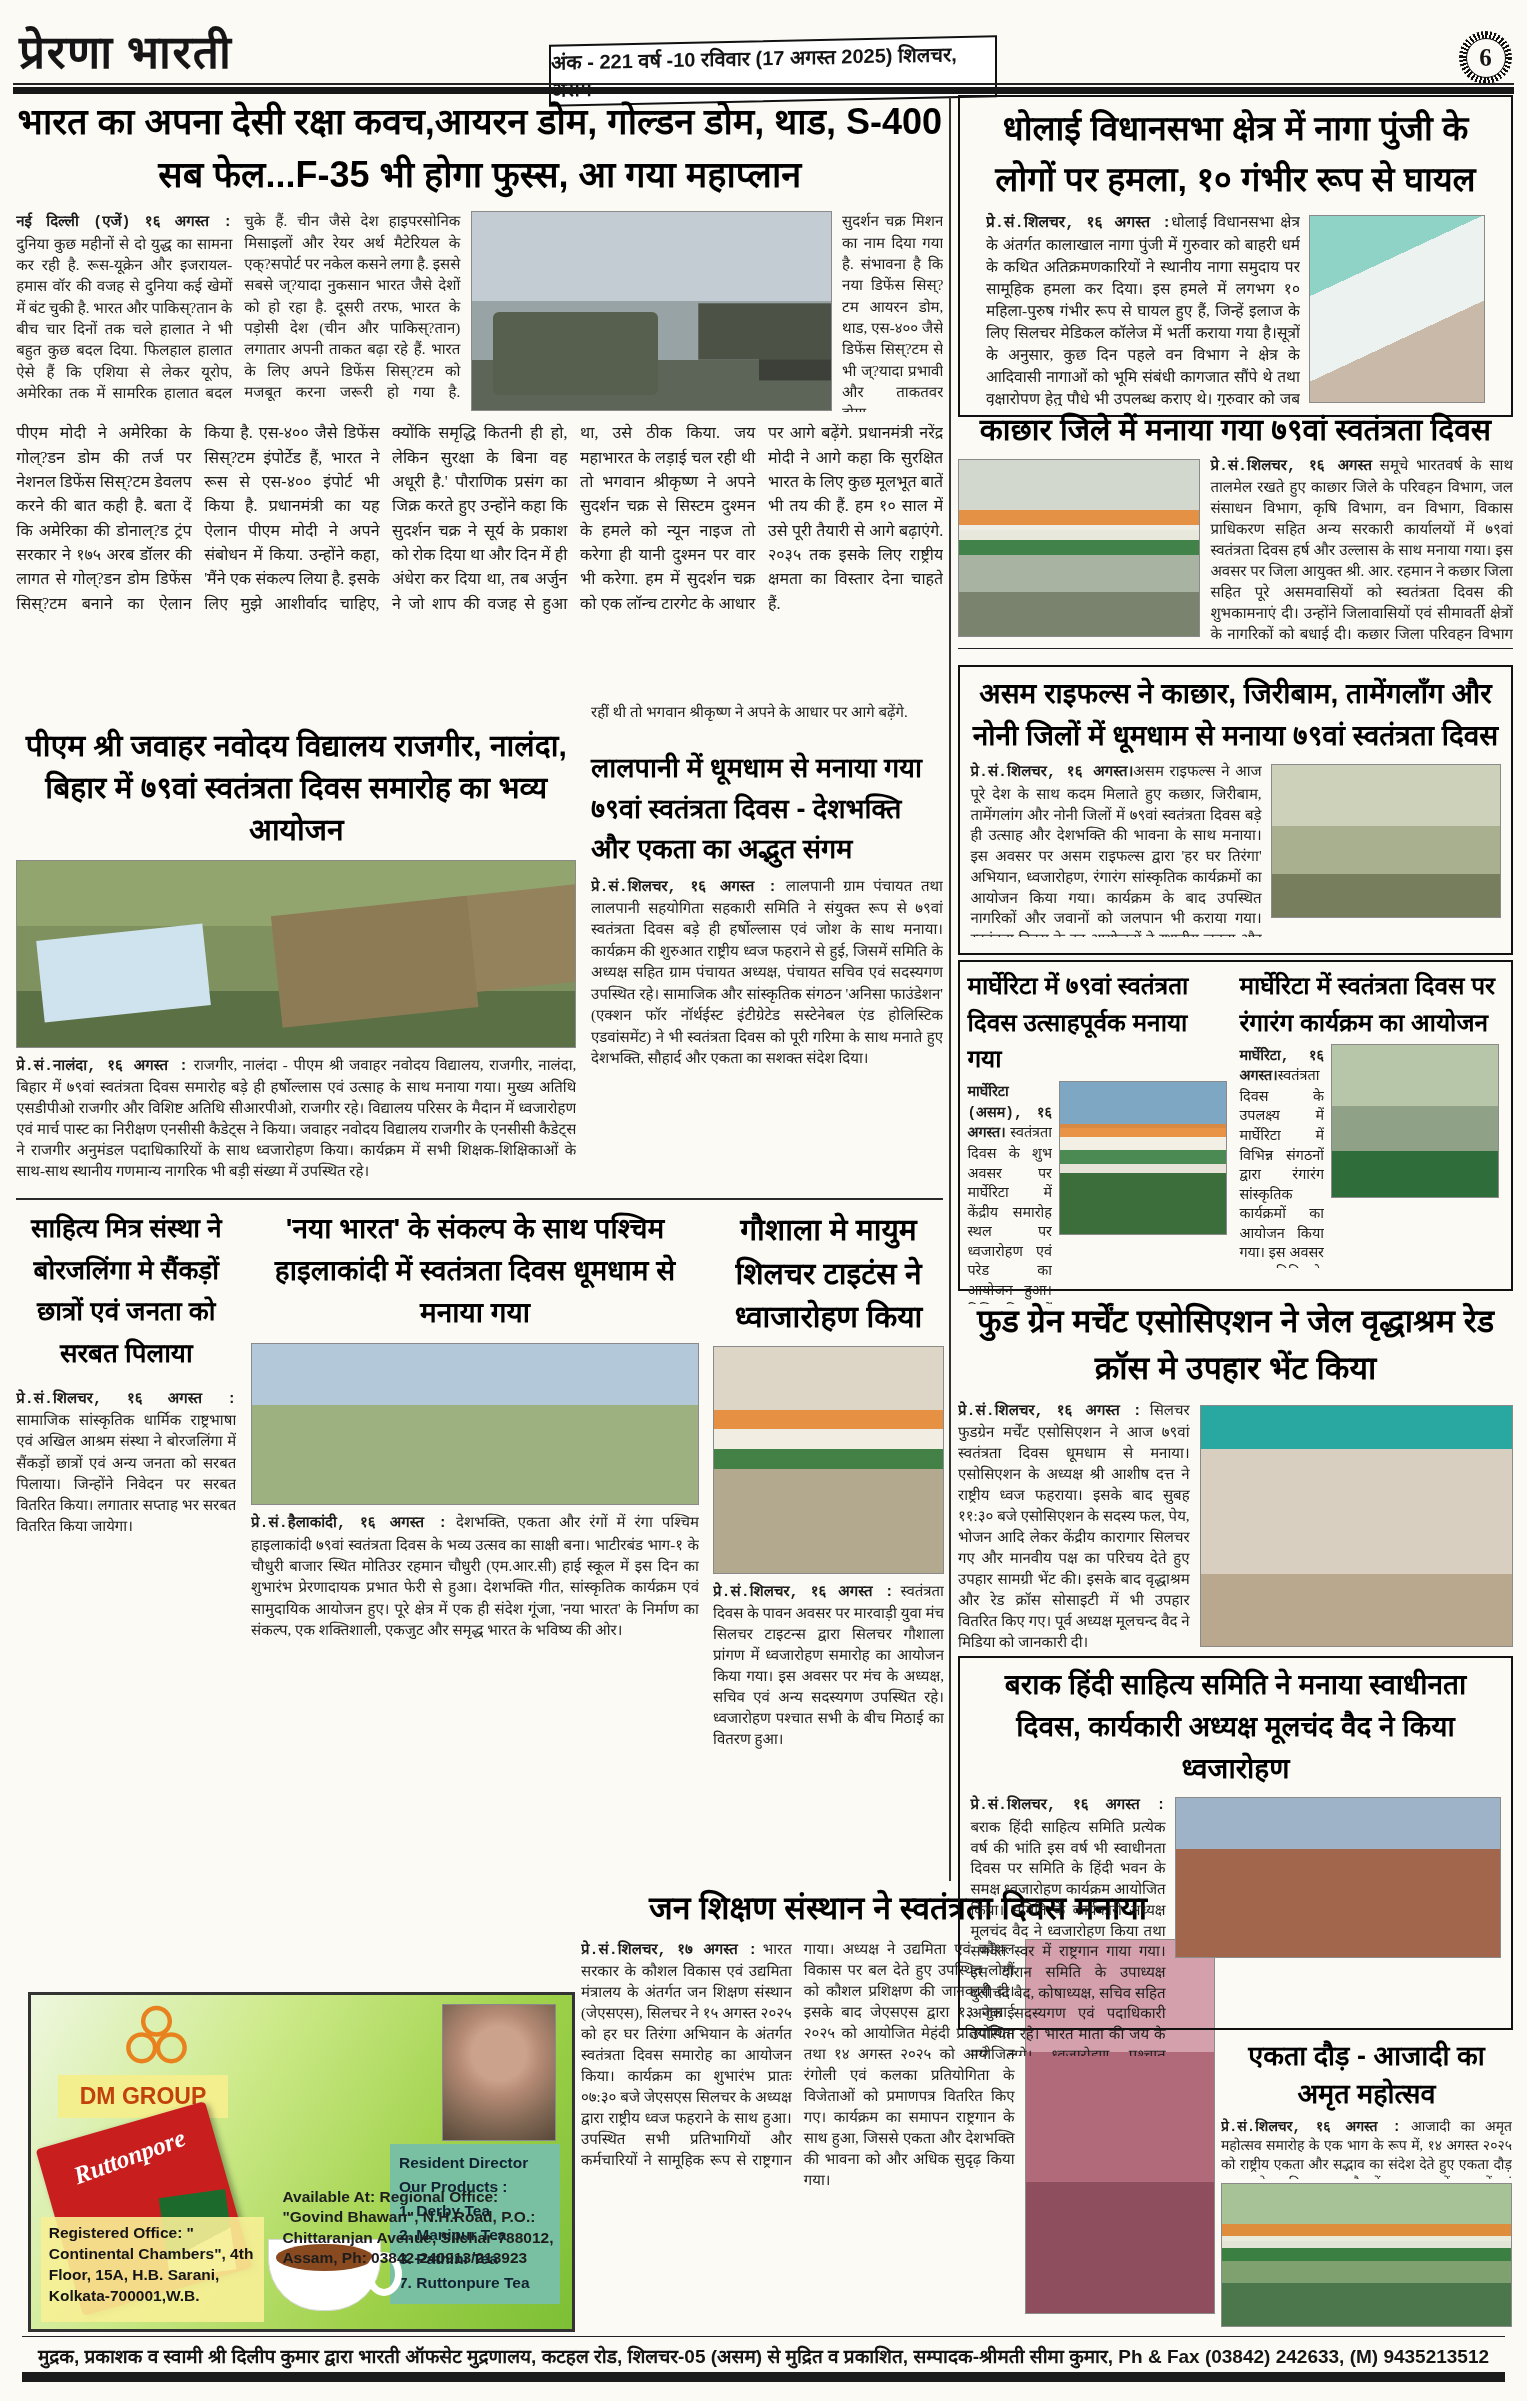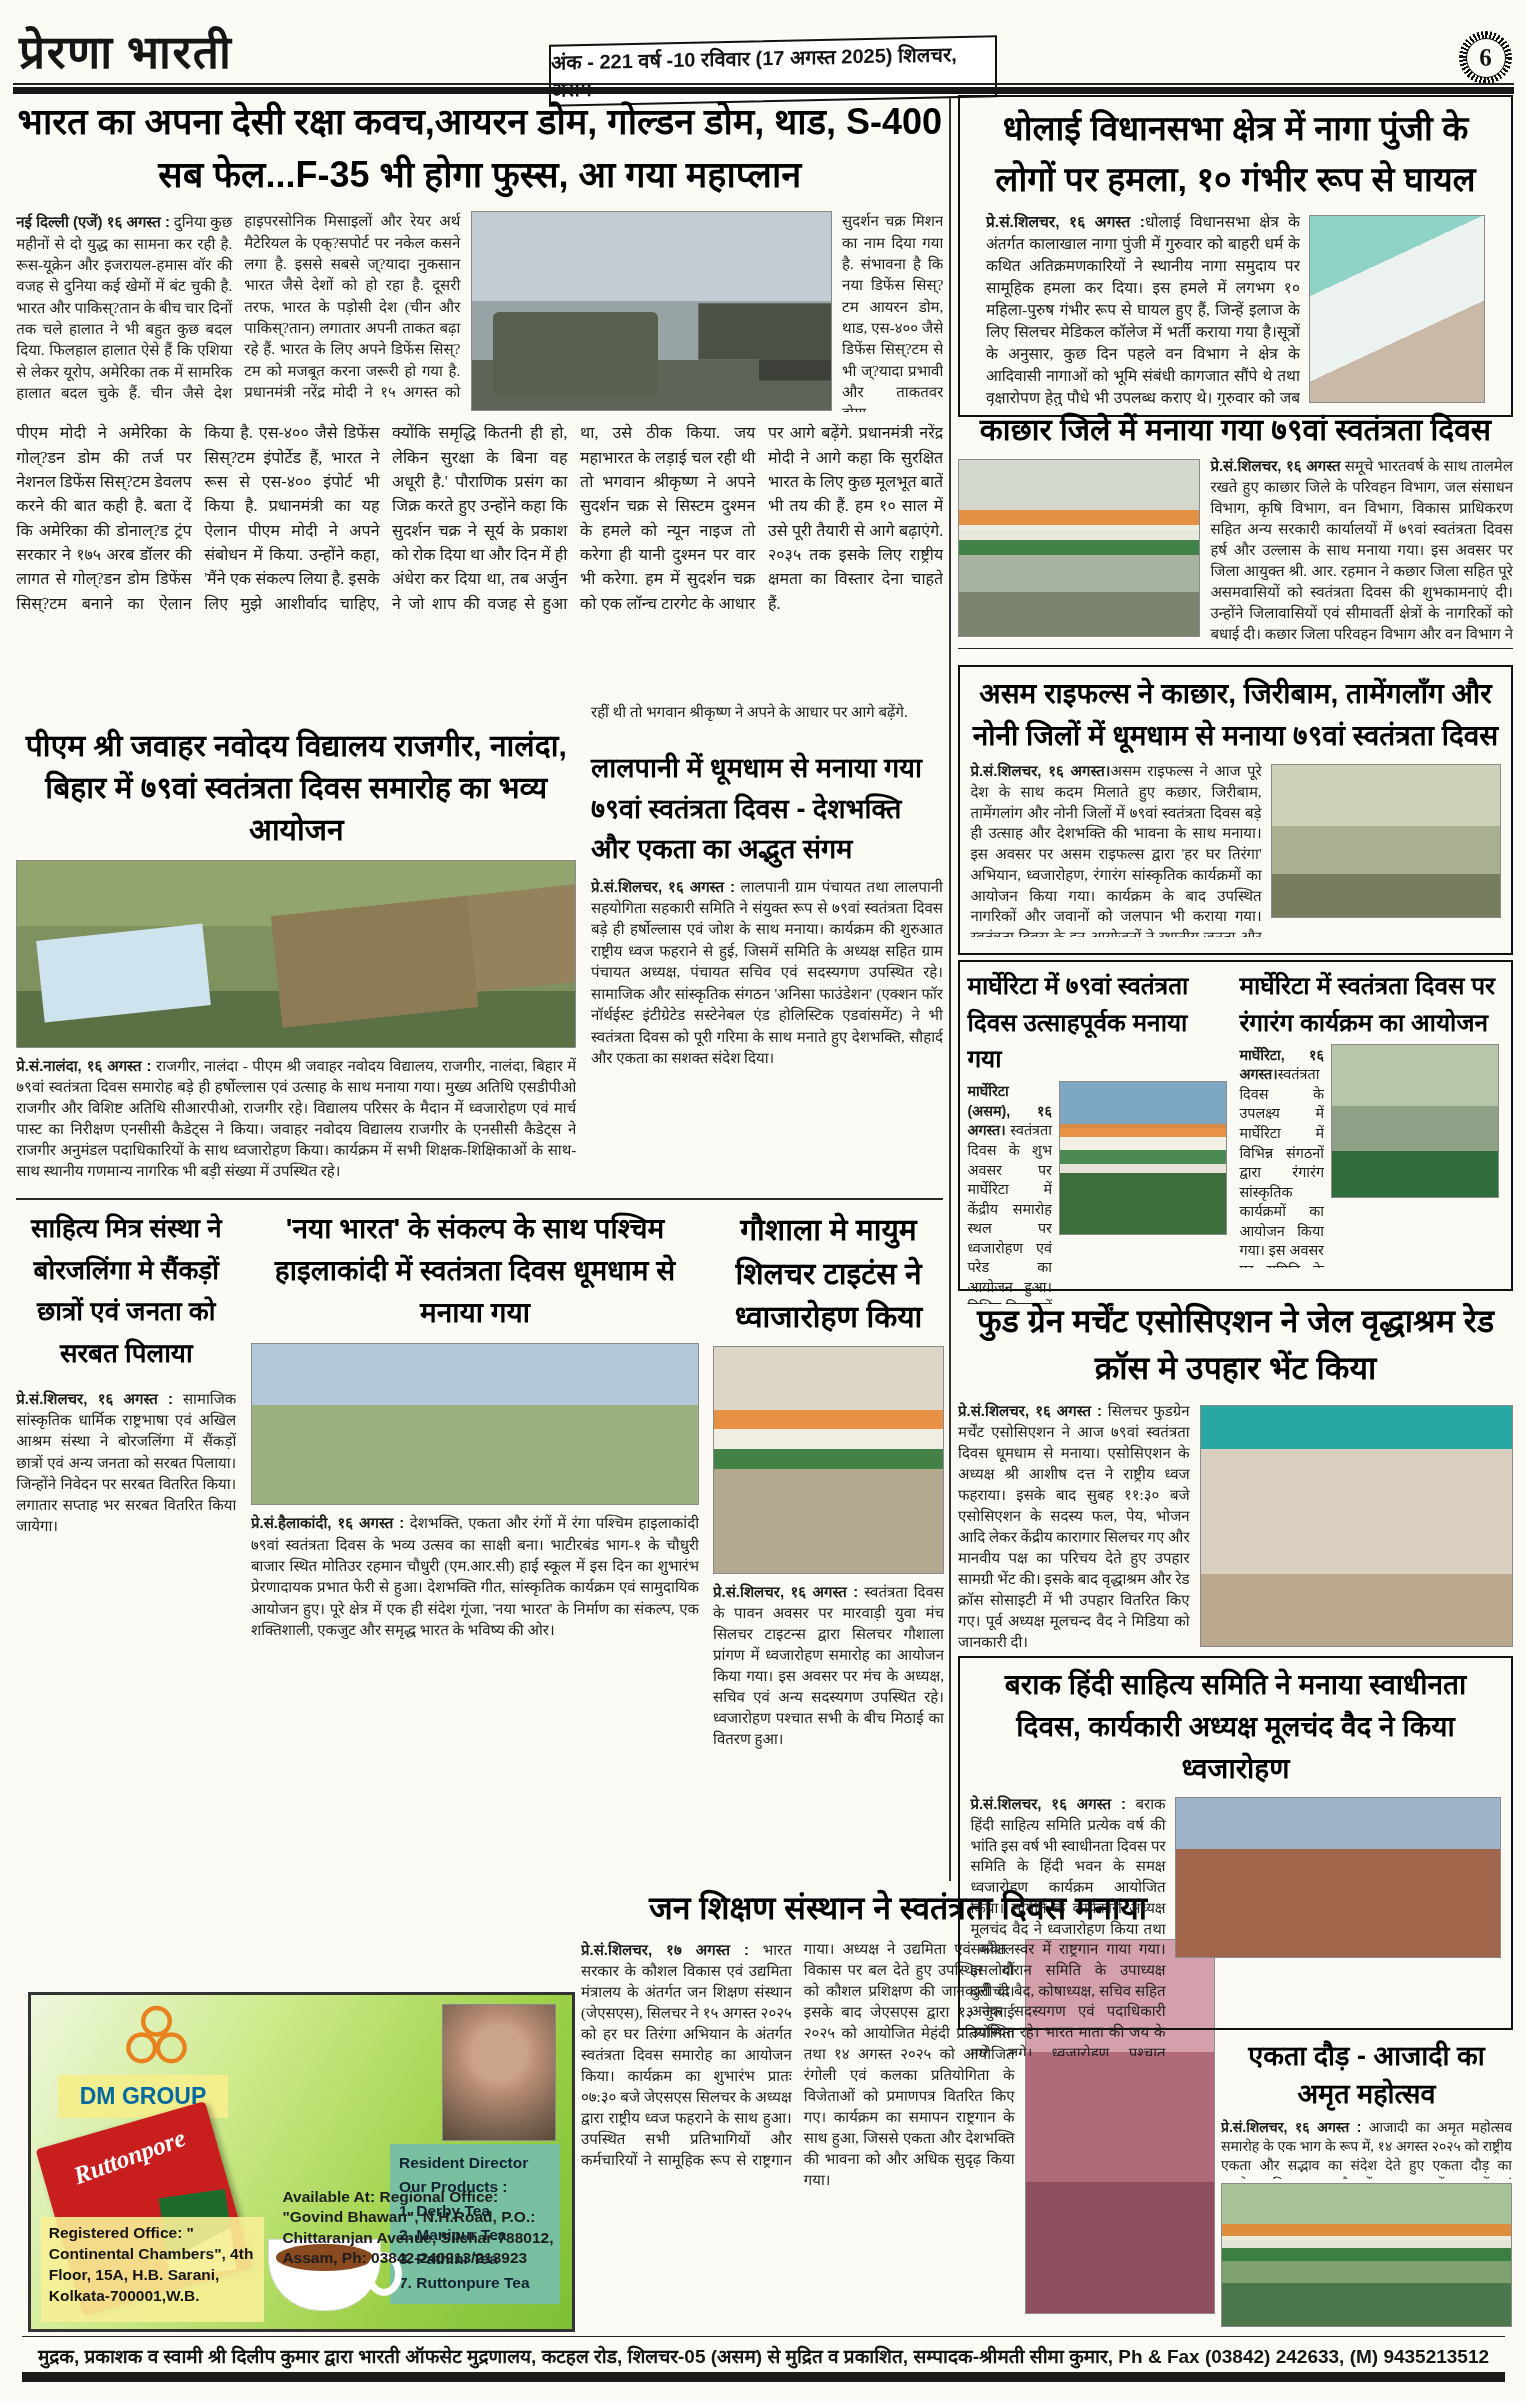--- a/index.html
+++ b/index.html
@@ -1,21 +1,21 @@
 <!DOCTYPE html>
 <html lang="hi" style="font-size:12px"><head>
 <meta charset="utf-8">
 <style>
   html,body{margin:0;padding:0;background:#666;}
   .page{position:relative;width:1528px;height:2401px;background:#fbfaf5;color:#151515;
         font-family:"Liberation Serif","DejaVu Serif",serif;overflow:hidden;}
   .abs{position:absolute;}
   .hl{font-family:"Liberation Sans","DejaVu Sans",sans-serif;font-weight:900;color:#000000;}
   .body-txt{text-align:justify;color:#1d1d1d;margin:0;}
-  .byline{font-weight:bold;font-family:Liberation Sans, sans-serif;margin-top:8px;}
+  .byline{font-weight:bold;font-family:Liberation Mono, monospace;margin-top:8px;}
   .ph{position:relative;overflow:hidden;border:0.7px solid #8a8a8a;background:#b9b9b0;}
   .tricolor::before{content:"";position:absolute;left:0;right:0;top:28%;height:26%;
       background:linear-gradient(180deg,#e8842c 0 33%,#f4f1e7 33% 66%,#2f7a3a 66% 100%);opacity:.85;}
   .ph-sky{background:linear-gradient(180deg,#c3ccd2 0 45%,#98a3a6 45% 75%,#5d6558 75% 100%);}
   .ph-sky::after{content:"";position:absolute;left:6%;bottom:8%;width:46%;height:42%;background:#57604e;
       border-radius:6px;box-shadow:192px -22px 0 -13.3px #4c5246,244px 7.4px 0 -22px #3c4038;}
   .ph-parade{background:linear-gradient(180deg,#93a56f 0 35%,#7f915f 35% 70%,#5c7045 70% 100%);}
   .ph-parade::after{content:"";position:absolute;left:4%;bottom:18%;width:30%;height:44%;
       background:#cfe3ee;transform:rotate(-6deg);box-shadow:251px 15px 0 15px #8d7b55,414px 7.4px 0 7.4px #94825c;}
   .ph-hospital{background:linear-gradient(155deg,#8fd2c6 0 30%,#ecf2ef 30% 62%,#c8b9a8 62% 100%);}
@@ -76,21 +76,21 @@
 
   #art-gaushala{left:713px;top:1208px;width:231px;height:769px;}
   #art-gaushala .a-hl{font-size:30px;line-height:1.45;text-align:center;}
   #gaushala-photo{height:226px;margin:7.4px 0 7.4px;}
   #art-gaushala .a-body{font-size:15px;line-height:1.4;height:384px;overflow:hidden;}
 
   #ad{left:28px;top:1992px;width:541px;height:334px;border:3px solid #333;
       background:linear-gradient(120deg,#eef7df 0%,#cdea8a 35%,#9fd14a 70%,#7cbf35 100%);}
   .ad-logo{position:absolute;left:81px;top:7.4px;}
   .ad-dm{position:absolute;left:27px;top:80px;width:170px;height:43px;background:#f3ef8e;
-      display:flex;align-items:center;justify-content:center;color:#0369a1;font-size:23px;
+      display:flex;align-items:center;justify-content:center;color:#c2410c;font-size:23px;
       font-weight:bold;font-family:"Liberation Sans","DejaVu Sans",sans-serif;}
   .ad-packet{position:absolute;left:25px;top:127px;width:176px;height:154px;background:#c81e1e;
       transform:rotate(-16deg);border-radius:4.4px;box-shadow:3px 3px 6px rgba(0,0,0,.35);
       display:flex;align-items:flex-start;justify-content:center;padding-top:19px;}
   .ad-packet span{color:#fff;font-style:italic;font-size:25px;font-weight:bold;transform:rotate(-4deg);}
   .ad-packet::after{content:"";position:absolute;right:10.4px;bottom:7.4px;width:67px;height:81px;
       background:linear-gradient(160deg,#1c6b2c 0 60%,#e8e3d6 60% 100%);transform:rotate(8deg);}
   .ad-portrait{position:absolute;left:411px;top:9px;width:112px;height:135px;}
   .ad-products{position:absolute;left:359px;top:149px;width:170px;height:160px;background:#79bfa1;
       padding:7.4px 9px;font-family:"Liberation Sans","DejaVu Sans",sans-serif;font-weight:bold;

